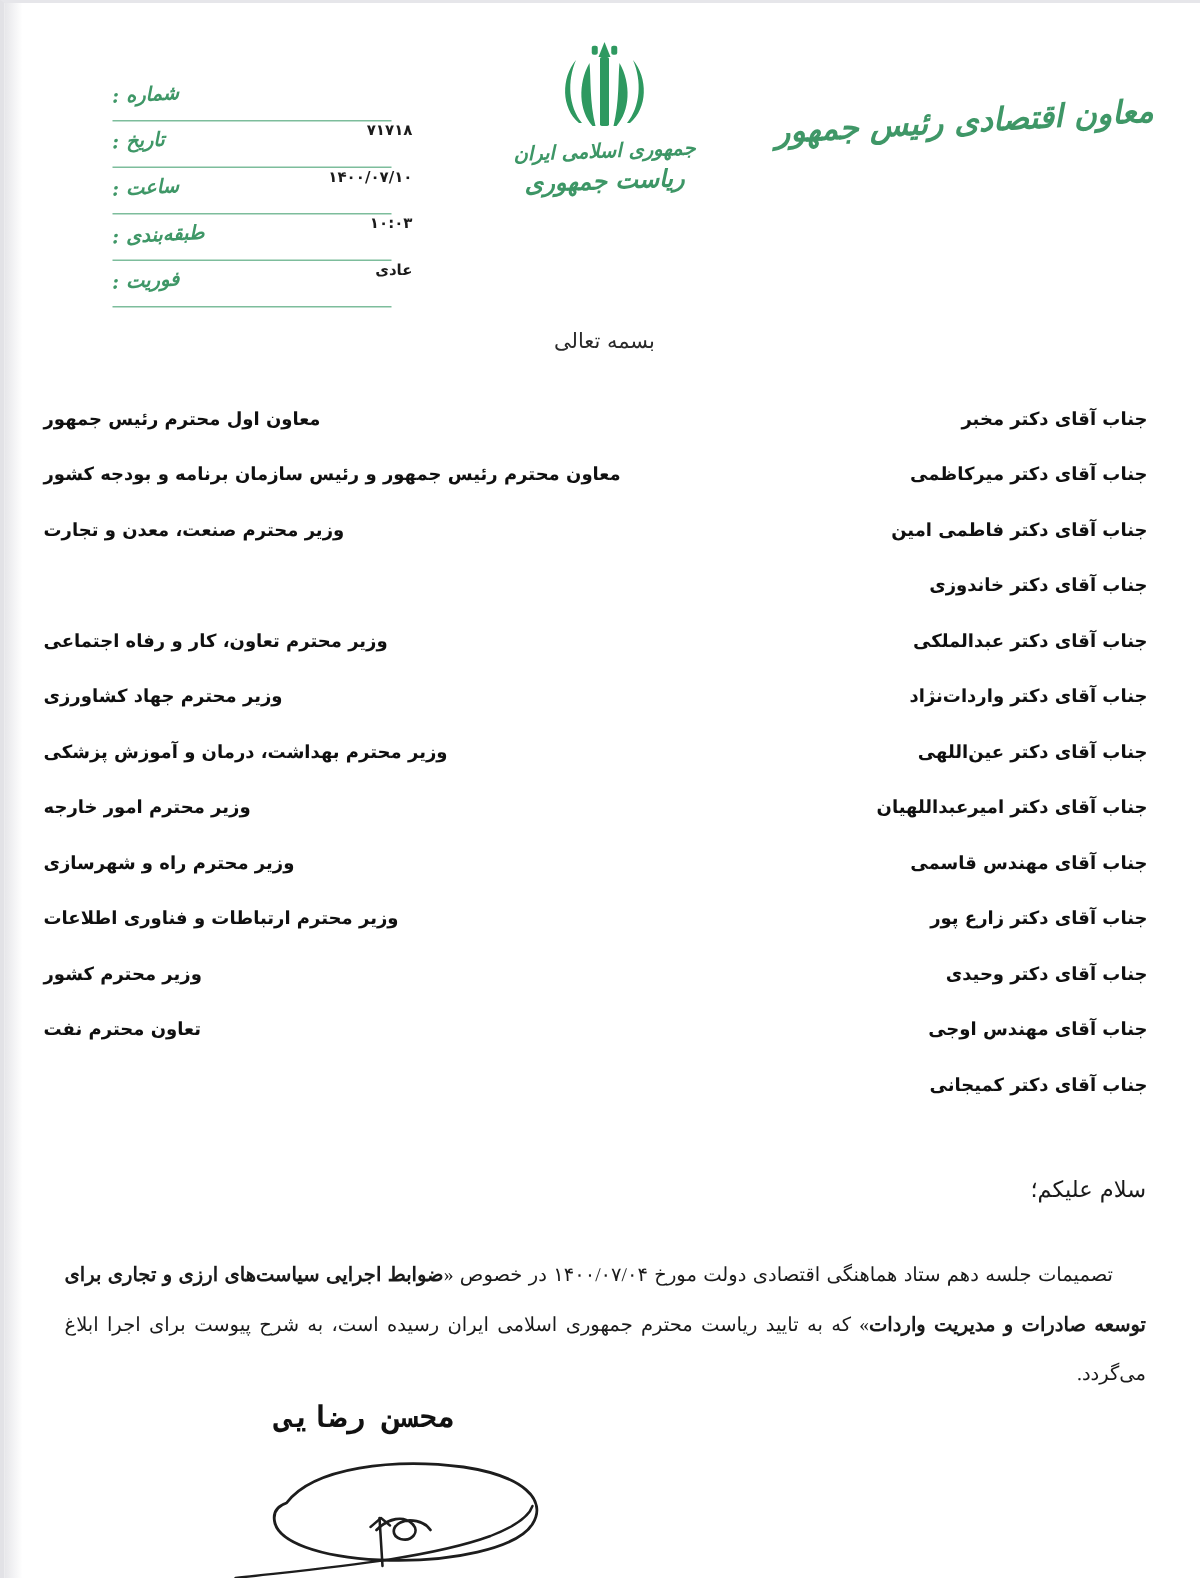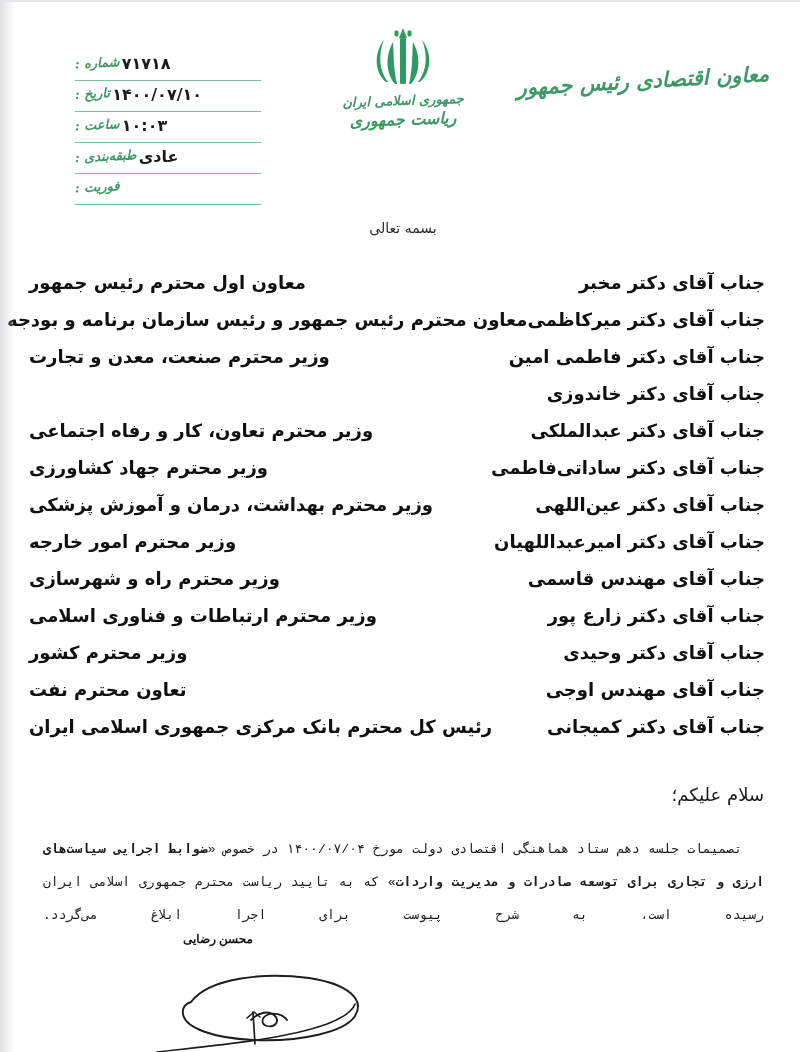--- a/index.html
+++ b/index.html
@@ -117,28 +117,29 @@
     white-space: nowrap;
     direction: rtl;
     flex: 0 0 auto;
     padding-right: 2px;
     transform: rotate(-3deg);
     transform-origin: right bottom;
     opacity: .92;
   }
   .field-value {
     flex: 1 1 auto;
-    text-align: left;
+    text-align: right;
     font-family: "DejaVu Sans", sans-serif;
-    font-size: 16px;
+    font-size: 10px;
     font-weight: 700;
     color: #1b1b1b;
     direction: ltr;
     white-space: nowrap;
     padding-bottom: 2px;
+    margin-top: 28px;
   }
   .field-rule {
     position: absolute;
     left: 0;
     right: 14px;
     bottom: 4px;
     height: 1px;
     background: repeating-linear-gradient(
       to right,
       #6fb894 0px, #6fb894 3px,
@@ -176,21 +177,21 @@
     display: flex;
     flex-direction: row;
     align-items: baseline;
     justify-content: space-between;
     height: 37px;
     direction: rtl;
   }
   .rec-name, .rec-title {
     font-family: "DejaVu Sans", sans-serif;
     font-weight: 700;
-    font-size: 18px;
+    font-size: 12px;
     color: #101010;
     white-space: nowrap;
     direction: rtl;
   }
   .rec-name {
     text-align: center;
     flex: 0 0 auto;
     padding-right: 10px;
   }
   .rec-title {
@@ -198,30 +199,30 @@
     flex: 0 0 auto;
     padding-left: 6px;
   }
 
   
   .salutation {
     position: absolute;
     top: 782px;
     right: 36px;
     font-family: "DejaVu Sans", sans-serif;
-    font-size: 18px;
+    font-size: 15px;
     color: #1a1a1a;
     direction: rtl;
   }
   .body-text {
     position: absolute;
     top: 818px;
     left: 40px;
     right: 36px;
-    font-family: Liberation Mono, monospace;
+    font-family: Liberation Serif, serif;
     font-size: 13px;
     line-height: 33px;
     color: #1a1a1a;
     direction: rtl;
     text-align: justify;
     text-align-last: justify;
     text-indent: 22px;
   }
   .body-text b { font-weight: 700; }
 
@@ -230,23 +231,23 @@
     position: absolute;
     top: 930px;
     left: 120px;
     width: 290px;
     height: 120px;
   }
   .sign-name {
     position: absolute;
     top: 0;
     left: 60px;
-    font-family: Liberation Serif, serif;
+    font-family: Liberation Mono, monospace;
     font-weight: 700;
-    font-size: 12px;
+    font-size: 20px;
     color: #111;
     direction: rtl;
     white-space: nowrap;
   }
   .sign-mark {
     position: absolute;
     top: 22px;
     left: -10px;
   }
 </style>
@@ -336,50 +337,49 @@
         <span class="rec-title">وزیر محترم صنعت، معدن و تجارت</span>
       </div>
       <div class="rec-row">
         <span class="rec-name">جناب آقای دکتر خاندوزی</span>
       </div>
       <div class="rec-row">
         <span class="rec-name">جناب آقای دکتر عبدالملکی</span>
         <span class="rec-title">وزیر محترم تعاون، کار و رفاه اجتماعی</span>
       </div>
       <div class="rec-row">
-        <span class="rec-name">جناب آقای دکتر ساداتی‌فاطمی</span>
+        <span class="rec-name">جناب آقای دکتر واردات‌نژاد</span>
         <span class="rec-title">وزیر محترم جهاد کشاورزی</span>
       </div>
       <div class="rec-row">
         <span class="rec-name">جناب آقای دکتر عین‌اللهی</span>
         <span class="rec-title">وزیر محترم بهداشت، درمان و آموزش پزشکی</span>
       </div>
       <div class="rec-row">
         <span class="rec-name">جناب آقای دکتر امیرعبداللهیان</span>
         <span class="rec-title">وزیر محترم امور خارجه</span>
       </div>
       <div class="rec-row">
         <span class="rec-name">جناب آقای مهندس قاسمی</span>
         <span class="rec-title">وزیر محترم راه و شهرسازی</span>
       </div>
       <div class="rec-row">
         <span class="rec-name">جناب آقای دکتر زارع پور</span>
-        <span class="rec-title">وزیر محترم ارتباطات و فناوری اسلامی</span>
+        <span class="rec-title">وزیر محترم ارتباطات و فناوری اطلاعات</span>
       </div>
       <div class="rec-row">
         <span class="rec-name">جناب آقای دکتر وحیدی</span>
         <span class="rec-title">وزیر محترم کشور</span>
       </div>
       <div class="rec-row">
         <span class="rec-name">جناب آقای مهندس اوجی</span>
         <span class="rec-title">تعاون محترم نفت</span>
       </div>
       <div class="rec-row">
         <span class="rec-name">جناب آقای دکتر کمیجانی</span>
-        <span class="rec-title">رئیس کل محترم بانک مرکزی جمهوری اسلامی ایران</span>
       </div>
     </div>
 
   <div class="salutation">سلام علیکم؛</div>
 
   <p class="body-text" id="body-text">تصمیمات جلسه دهم ستاد هماهنگی اقتصادی دولت مورخ ۱۴۰۰/۰۷/۰۴ در خصوص «<b>ضوابط اجرایی سیاست‌های ارزی و تجاری برای توسعه صادرات و مدیریت واردات</b>» که به تایید ریاست محترم جمهوری اسلامی ایران رسیده است، به شرح پیوست برای اجرا ابلاغ می‌گردد.</p>
 
   <div class="signature-zone">
     <div class="sign-name">محسن رضایی</div>
     <span class="sign-mark">

